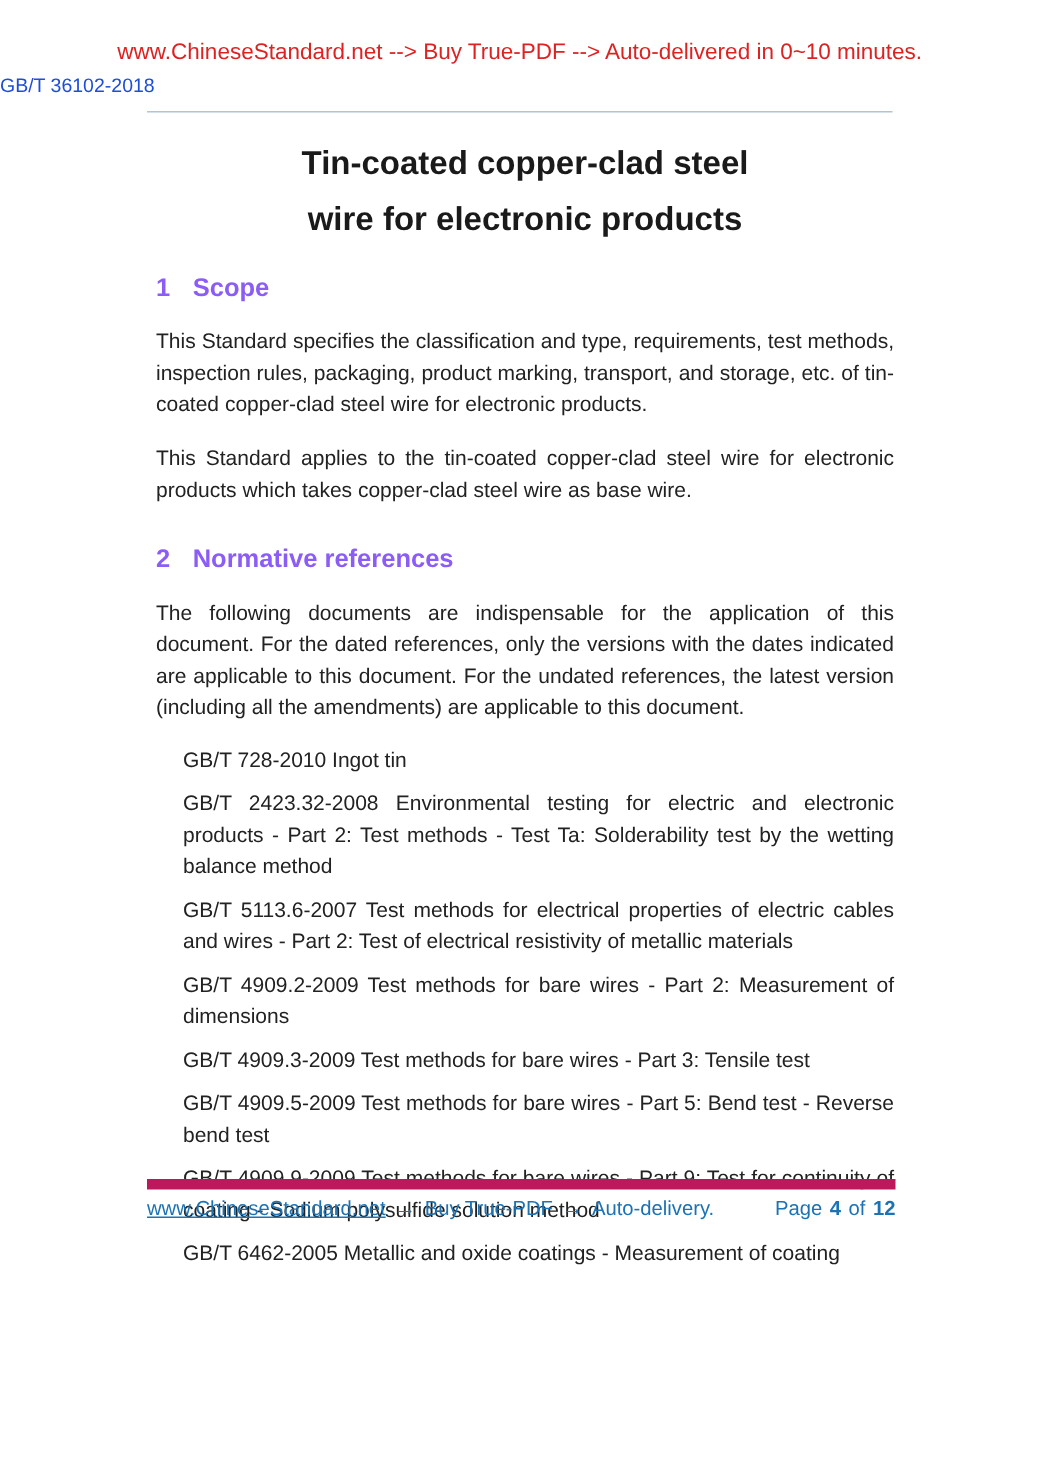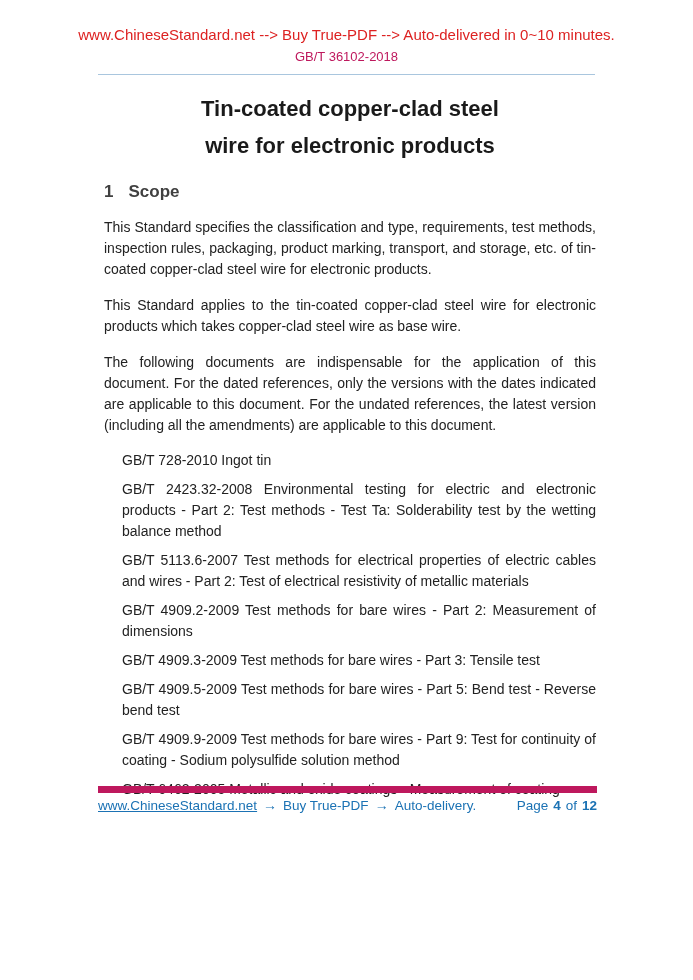--- a/index.html
+++ b/index.html
@@ -16,22 +16,21 @@
   }
   .banner {
     padding-top: 26px;
     text-align: center;
     color: #dd2222;
     font-size: 15px;
     line-height: 17px;
   }
   .doc-code {
     margin-top: 6px;
-    text-align: center;
-    color: #be185d;
+    color: #1d4ed8;
     font-size: 13px;
     line-height: 15px;
   }
   .header-rule {
     margin: 10px auto 0 auto;
     width: 497px;
     height: 0;
     border-top: 1px solid #a9c6de;
   }
   .content {
@@ -43,21 +42,21 @@
     font-size: 22px;
     font-weight: bold;
     color: #1a1a1a;
   }
   .doc-title .title-line { line-height: 20px; }
   .doc-title .title-line + .title-line { margin-top: 17px; }
   .section-heading {
     margin-top: 26px;
     font-size: 17px;
     font-weight: bold;
-    color: #404040;
+    color: #8b5cf6;
     line-height: 20px;
   }
   .section-heading .sec-num { display: inline-block; margin-right: 15px; }
   p.body-para {
     margin-top: 15px;
     font-size: 14px;
     line-height: 21px;
     text-align: justify;
   }
   .refs {
@@ -109,20 +108,23 @@
       <div class="title-line">wire for electronic products</div>
     </div>
 
     <div class="section-heading">
       <span class="sec-num">1</span><span>Scope</span>
     </div>
 
     <p class="body-para">This Standard specifies the classification and type, requirements, test methods, inspection rules, packaging, product marking, transport, and storage, etc. of tin-coated copper-clad steel wire for electronic products.</p>
     <p class="body-para">This Standard applies to the tin-coated copper-clad steel wire for electronic products which takes copper-clad steel wire as base wire.</p>
 
+    <div class="section-heading">
+      <span class="sec-num">2</span><span>Normative references</span>
+    </div>
 
     <p class="body-para">The following documents are indispensable for the application of this document. For the dated references, only the versions with the dates indicated are applicable to this document. For the undated references, the latest version (including all the amendments) are applicable to this document.</p>
 
     <ul class="refs">
       <li>GB/T 728-2010 Ingot tin</li>
       <li>GB/T 2423.32-2008 Environmental testing for electric and electronic products - Part 2: Test methods - Test Ta: Solderability test by the wetting balance method</li>
       <li>GB/T 5113.6-2007 Test methods for electrical properties of electric cables and wires - Part 2: Test of electrical resistivity of metallic materials</li>
       <li>GB/T 4909.2-2009 Test methods for bare wires - Part 2: Measurement of dimensions</li>
       <li>GB/T 4909.3-2009 Test methods for bare wires - Part 3: Tensile test</li>
       <li>GB/T 4909.5-2009 Test methods for bare wires - Part 5: Bend test - Reverse bend test</li>

